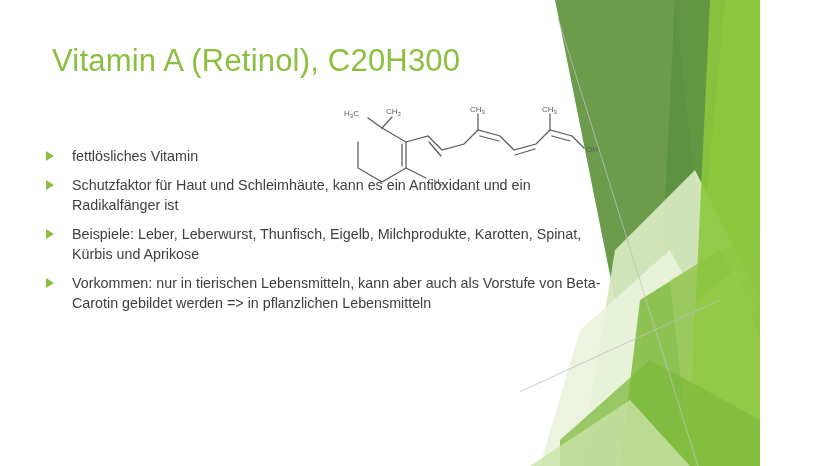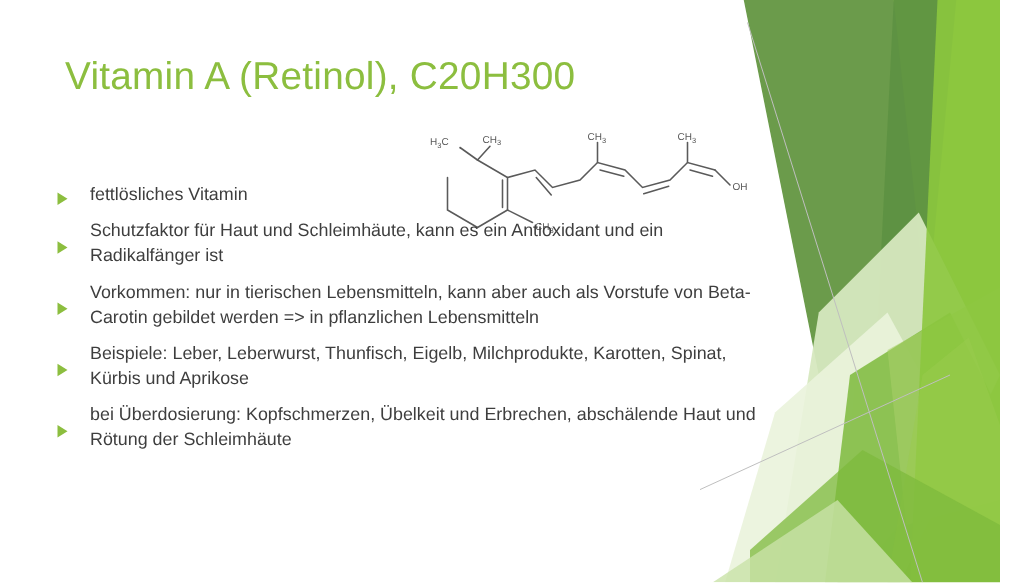--- a/index.html
+++ b/index.html
@@ -5,24 +5,25 @@
   html, body {
     margin: 0;
     padding: 0;
     background: #ffffff;
   }
   body {
     font-family: "Liberation Sans", sans-serif;
   }
   #slide {
     position: relative;
-    width: 800px;
+    width: 728px;
     height: 466px;
     background: #ffffff;
     overflow: hidden;
+    padding-left: 32px;
   }
 
   
   #facet-art {
     position: absolute;
     top: 0;
     right: 0;
     width: 240px;
     height: 466px;
     pointer-events: none;
@@ -45,21 +46,21 @@
   
   #bullets {
     position: absolute;
     left: 46px;
     top: 146px;
     width: 568px;
   }
   .bullet {
     position: relative;
     display: flex;
-    align-items: center;
+    align-items: flex-start;
     margin-bottom: 9px;
   }
   .bullet-marker {
     flex: 0 0 auto;
     width: 26px;
     padding-top: 5px;
     display: flex;
     justify-content: flex-start;
   }
   .tri {
@@ -174,32 +175,26 @@
       <span class="bullet-marker">
           <span class="tri"></span>
         </span>
       <span class="bullet-text">Schutzfaktor für Haut und Schleimhäute, kann es ein Antioxidant und ein Radikalfänger ist</span>
     </div>
 
     <div class="bullet">
       <span class="bullet-marker">
           <span class="tri"></span>
         </span>
+      <span class="bullet-text">Beispiele: Leber, Leberwurst, Thunfisch, Eigelb, Milchprodukte, Karotten, Spinat, Kürbis und Aprikose</span>
+    </div>
+
+    <div class="bullet">
+      <span class="bullet-marker">
+          <span class="tri"></span>
+        </span>
       <span class="bullet-text">Vorkommen: nur in tierischen Lebensmitteln, kann aber auch als Vorstufe von Beta-Carotin gebildet werden =&gt; in pflanzlichen Lebensmitteln</span>
     </div>
 
-    <div class="bullet">
-      <span class="bullet-marker">
-          <span class="tri"></span>
-        </span>
-      <span class="bullet-text">Beispiele: Leber, Leberwurst, Thunfisch, Eigelb, Milchprodukte, Karotten, Spinat, Kürbis und Aprikose</span>
-    </div>
-
-    <div class="bullet">
-      <span class="bullet-marker">
-          <span class="tri"></span>
-        </span>
-      <span class="bullet-text">bei Überdosierung: Kopfschmerzen, Übelkeit und Erbrechen, abschälende Haut und Rötung der Schleimhäute</span>
-    </div>
 
   </div>
 
 </div>
 
 </body></html>

